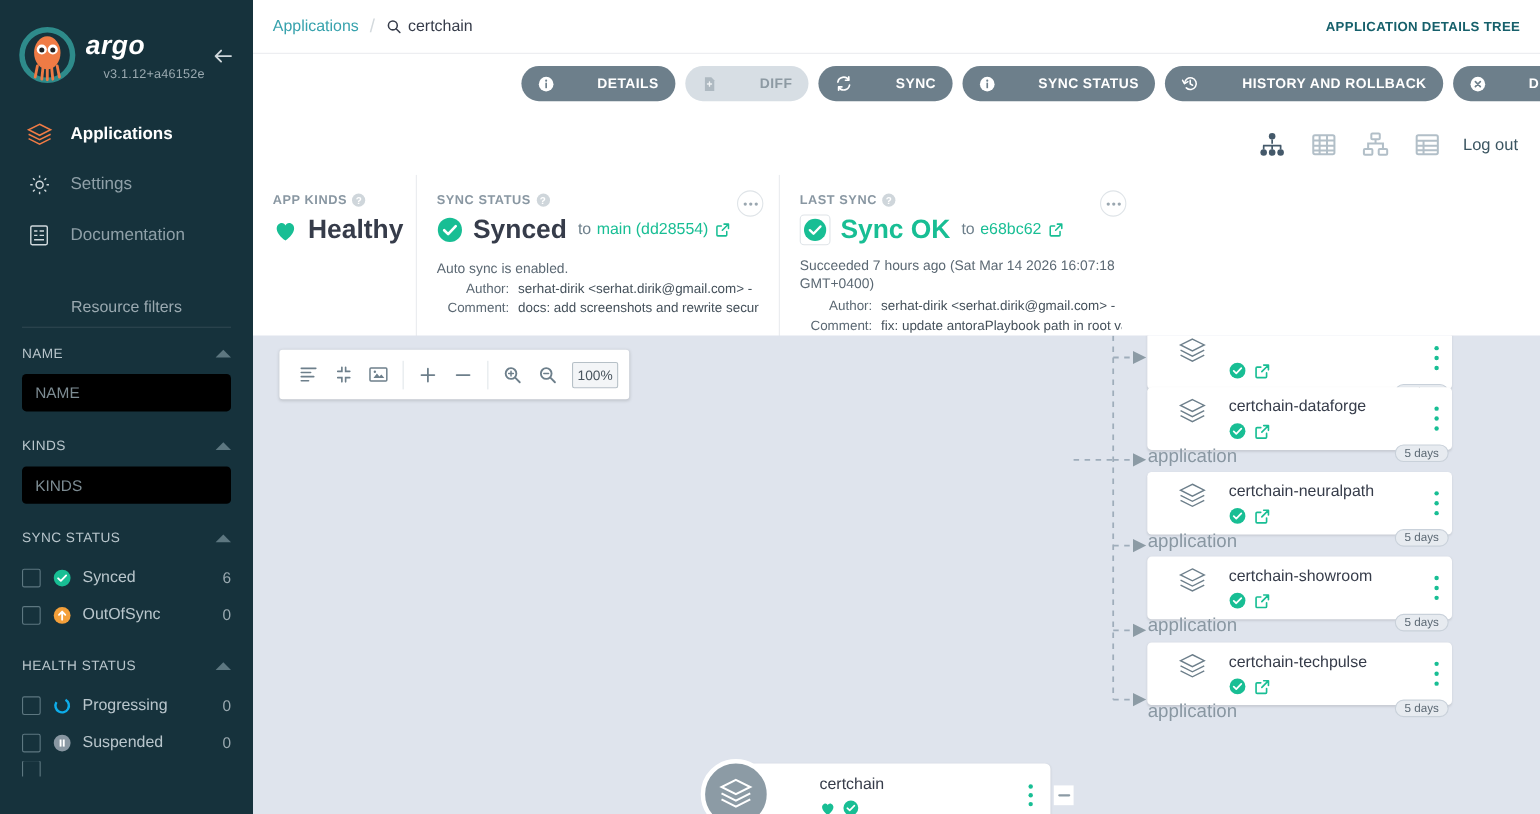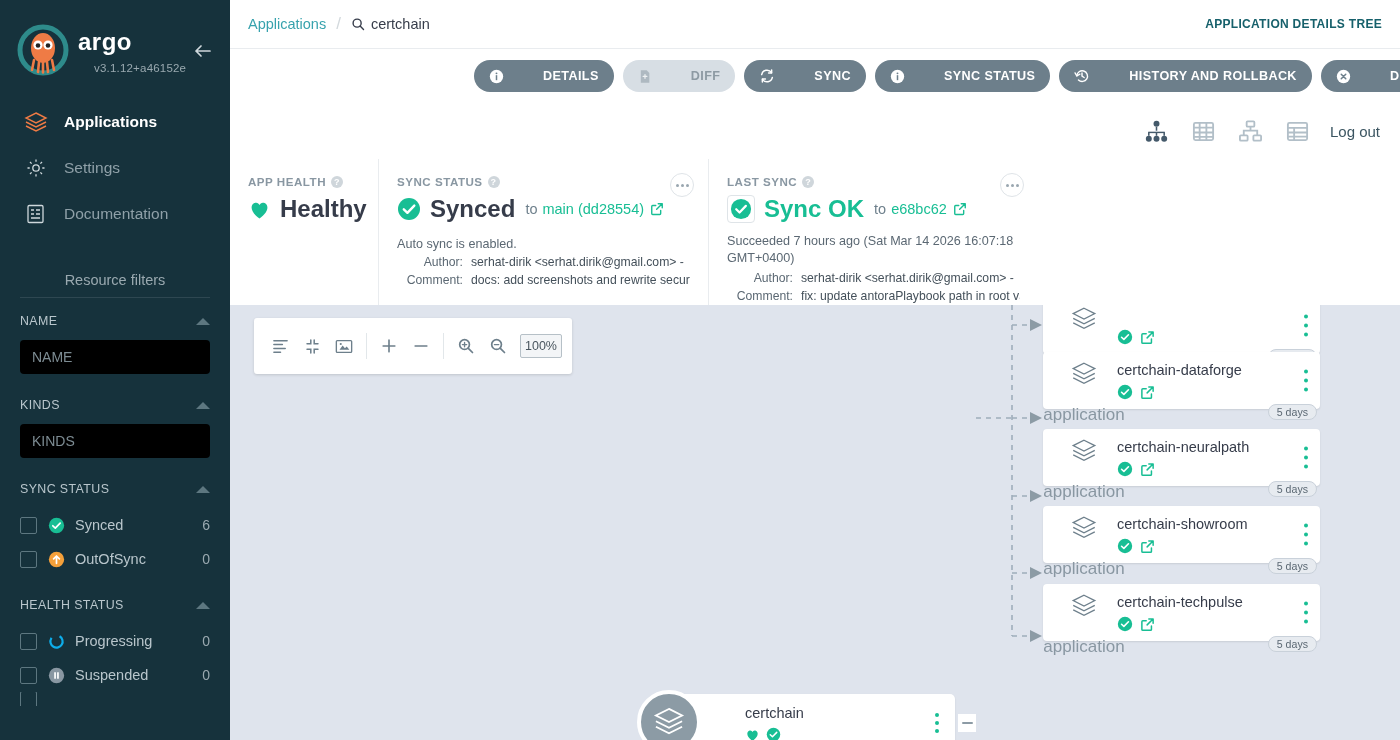--- a/index.html
+++ b/index.html
@@ -13,21 +13,21 @@
   
   .sidebar {
     width: 230px; height: 740px; background: #1b3238;
     background: #16323c; position: relative; flex: 0 0 230px;
     overflow: hidden;
   }
   .sb-head { display: flex; align-items: center; padding: 16px 14px 0 16px; height: 86px; }
   .logo-mark { width: 54px; height: 54px; flex: 0 0 54px; position: relative; }
   .logo-mark svg { display: block; }
   .logo-text { margin-left: 8px; flex: 1; }
-  .logo-word { display: block; }
+  .logo-word { display: block; font-style: italic; }
   .logo-ver { font-size: 11.5px; color: #9aa9b0; letter-spacing: .2px; margin-top: 1px; display:block;margin-left:16px; }
   .collapse-arrow { width: 26px; height: 26px; color: #cfd8dc; cursor: pointer;
      display:flex; align-items:center; justify-content:center; margin-left: 2px;}
 
   .nav { margin-top: 16px; }
   .nav-item { display: flex; align-items: center; height: 40px; padding: 0 0 0 24px;
      color: #8fa0a8; font-size: 15.5px; cursor: pointer; margin-bottom: 6px; }
   .nav-item .nav-ico { width: 30px; flex: 0 0 30px; display:flex; align-items:center; }
   .nav-item .nav-lb { margin-left: 10px; }
   .nav-item.active { color: #fff; font-weight: bold; }
@@ -98,21 +98,21 @@
   .kv .v { margin-left: 8px; color: #44505a; overflow: hidden; white-space: nowrap; }
   .dots-btn { position: absolute; top: 14px; right: 14px; width: 24px; height: 24px;
      border: 1px solid #dfe4e8; border-radius: 50%; display: flex; align-items: center;
      justify-content: center; cursor: pointer; background:#fff;}
   .dots-btn i { width: 3px; height: 3px; border-radius: 50%; background: #9aa7b0; margin: 0 1px; display:block;}
 
   
   .graph { position: absolute; left: 0; right: 0; top: 305px; bottom: 0;
      background: #dfe4ed; overflow: hidden; }
 
-  .gtoolbar { position: absolute; left: 24px; top: 13px; height: 56px; background: #fff;
+  .gtoolbar { position: absolute; left: 24px; top: 13px; height: 45px; background: #fff;
      border-radius: 3px; display: flex; align-items: center; padding: 0 10px;
      box-shadow: 0 1px 3px rgba(0,0,0,.14); }
   .gt-ico { width: 32px; height: 30px; display: flex; align-items: center; justify-content: center;
      color: #6d7f8b; cursor: pointer; }
   .gt-div { width: 1px; height: 26px; background: #e2e7ea; margin: 0 6px; }
   .gt-zoom { width: 42px; height: 24px; border: 1px solid #b6c0c7; border-radius: 2px;
      display: flex; align-items: center; justify-content: center; font-size: 12.5px;
      color: #49555e; margin-left: 6px; background: #f3f5f7; cursor: text;}
 
   .node { position: absolute; background: #fff; border-radius: 4px;
@@ -418,21 +418,21 @@
           <path d="M3 9.2h20M9.5 9.2V22M3 14h20M3 18.4h20"></path>
         </svg>
       </span>
       <span class="logout">Log out</span>
     </div>
 
     <div class="statusbar">
 
       <div class="st-col c1">
         <div class="st-lb">
-          <span>APP HEALTH</span>
+          <span>APP KINDS</span>
           <span class="qmark">?</span>
         </div>
         <div class="st-main">
           <span style="display:flex">
             <svg width="23" height="21" viewBox="0 0 24 22">
               <path d="M12 20.5 C2 13.5 2.2 6.4 6.6 4.3 C9.3 3 11.2 4.6 12 6.2 C12.8 4.6 14.7 3 17.4 4.3 C21.8 6.4 22 13.5 12 20.5Z" fill="#18be94"></path>
             </svg>
           </span>
           <span class="st-big">Healthy</span>
         </div>

